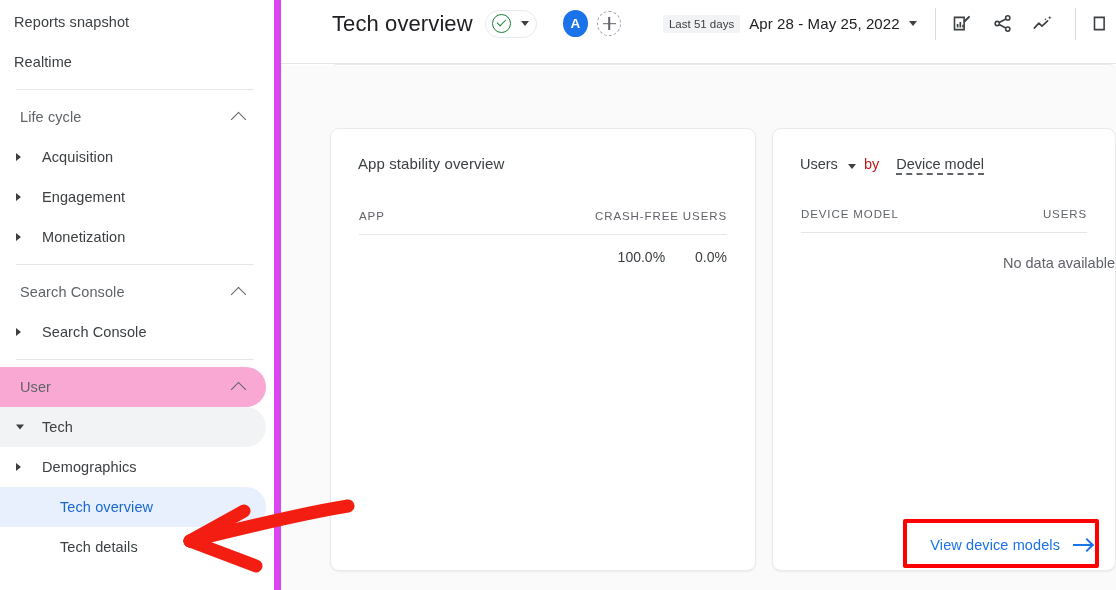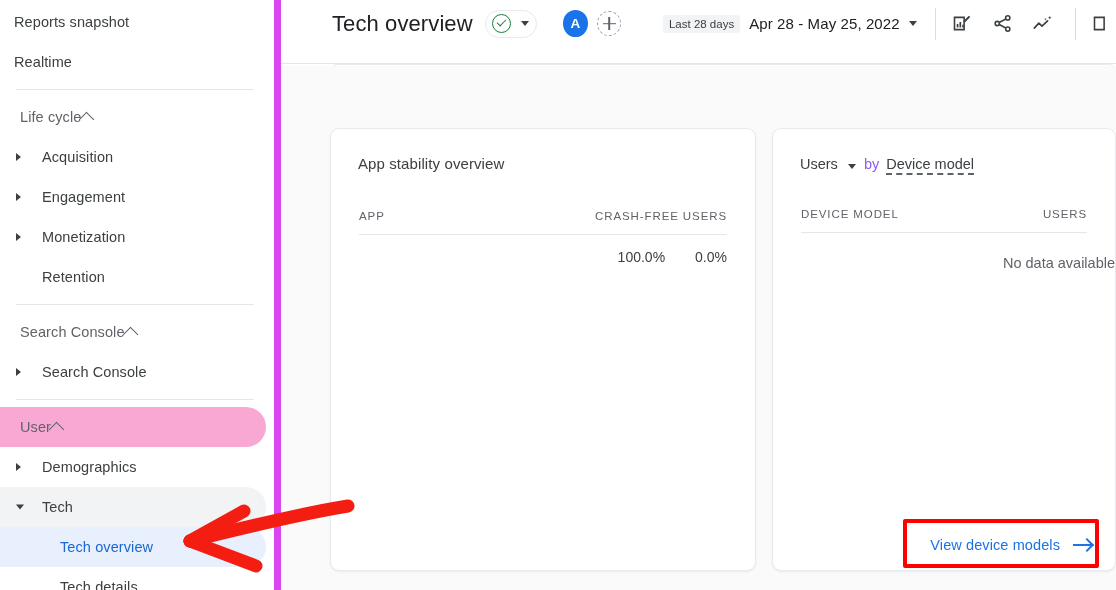--- a/index.html
+++ b/index.html
@@ -34,21 +34,21 @@
     font-size: 14.5px;
     color: #3c4043;
     letter-spacing: .1px;
     white-space: nowrap;
   }
   .nav-row.indent-1 .nav-label { padding-left: 28px; }
   .nav-row.indent-2 .nav-label { padding-left: 46px; }
 
   
   .sec-row {
-    display: flex; align-items: center; justify-content: flex-start;
+    display: flex; align-items: center; justify-content: space-between;
     height: 40px;
     padding: 0 22px 0 20px;
     margin-right: 8px;
     border-radius: 0 20px 20px 0;
     cursor: pointer;
   }
   .sec-row.hl { background: #f9a8d4; }
   .sec-label {
     font-size: 14.5px;
     color: #5f6368;
@@ -229,21 +229,21 @@
     font-size: 14.5px; color: #3c4043;
   }
   .metric-sel { cursor: pointer; white-space: nowrap; }
   .mcaret {
     display: inline-block;
     width: 0; height: 0; margin-left: 6px;
     border-top: 5.5px solid #3c4043;
     border-left: 4.6px solid transparent;
     border-right: 4.6px solid transparent;
   }
-  .by-word { margin: 0 7px 0 8px; color: #8b5cf6; }
+  .by-word { margin: 0 17px 0 8px; color: #b91c1c; }
   .dim-sel {
     border-bottom: 2px dashed #5f6368;
     padding-bottom: 1px;
     cursor: pointer; white-space: nowrap;
   }
 
   .tbl-head {
     display: flex; justify-content: space-between;
     padding: 0 28px;
     font-size: 11.5px; letter-spacing: .9px;
@@ -324,49 +324,46 @@
       <span class="nav-label">Acquisition</span>
     </div>
     <div class="nav-row indent-1">
       <span class="tri right"></span>
       <span class="nav-label">Engagement</span>
     </div>
     <div class="nav-row indent-1">
       <span class="tri right"></span>
       <span class="nav-label">Monetization</span>
     </div>
-    <div class="nav-row indent-1">
-      <span class="nav-label">Retention</span>
-    </div>
 
     <div class="divider-h"></div>
 
     <div class="sec-row">
       <span class="sec-label">Search Console</span>
       <span class="chev-up"></span>
     </div>
     <div class="nav-row indent-1">
       <span class="tri right"></span>
       <span class="nav-label">Search Console</span>
     </div>
 
     <div class="divider-h"></div>
 
     <div class="sec-row hl">
       <span class="sec-label">User</span>
       <span class="chev-up"></span>
     </div>
+    <div class="nav-row indent-1 group-hl">
+      <span class="tri down"></span>
+      <span class="nav-label">Tech</span>
+    </div>
     <div class="nav-row indent-1">
       <span class="tri right"></span>
       <span class="nav-label">Demographics</span>
     </div>
-    <div class="nav-row indent-1 group-hl">
-      <span class="tri down"></span>
-      <span class="nav-label">Tech</span>
-    </div>
     <div class="nav-row indent-2 selected">
       <span class="nav-label">Tech overview</span>
     </div>
     <div class="nav-row indent-2">
       <span class="nav-label">Tech details</span>
     </div>
   </nav>
 
   <div id="main">
 
@@ -375,21 +372,21 @@
 
       <div class="check-pill">
         <span class="check-circle"></span>
         <span class="caret-dn"></span>
       </div>
 
       <div class="avatar">A</div>
       <div class="add-btn"></div>
 
       <div id="date-area">
-        <span class="chip-28">Last 28 days</span>
+        <span class="chip-28">Last 51 days</span>
         <span id="date-range">Apr 28 - May 25, 2022</span>
         <span class="caret-sm"></span>
       </div>
 
       <div class="vsep"></div>
 
       <div class="icon-btn">
         <svg width="21" height="21" viewBox="0 0 24 24" fill="none" stroke="#3c4043" stroke-width="1.8">
           <path d="M4 5h11v14H4z"></path>
           <rect x="6.6" y="12.5" width="1.9" height="4" fill="#3c4043" stroke="none"></rect>

